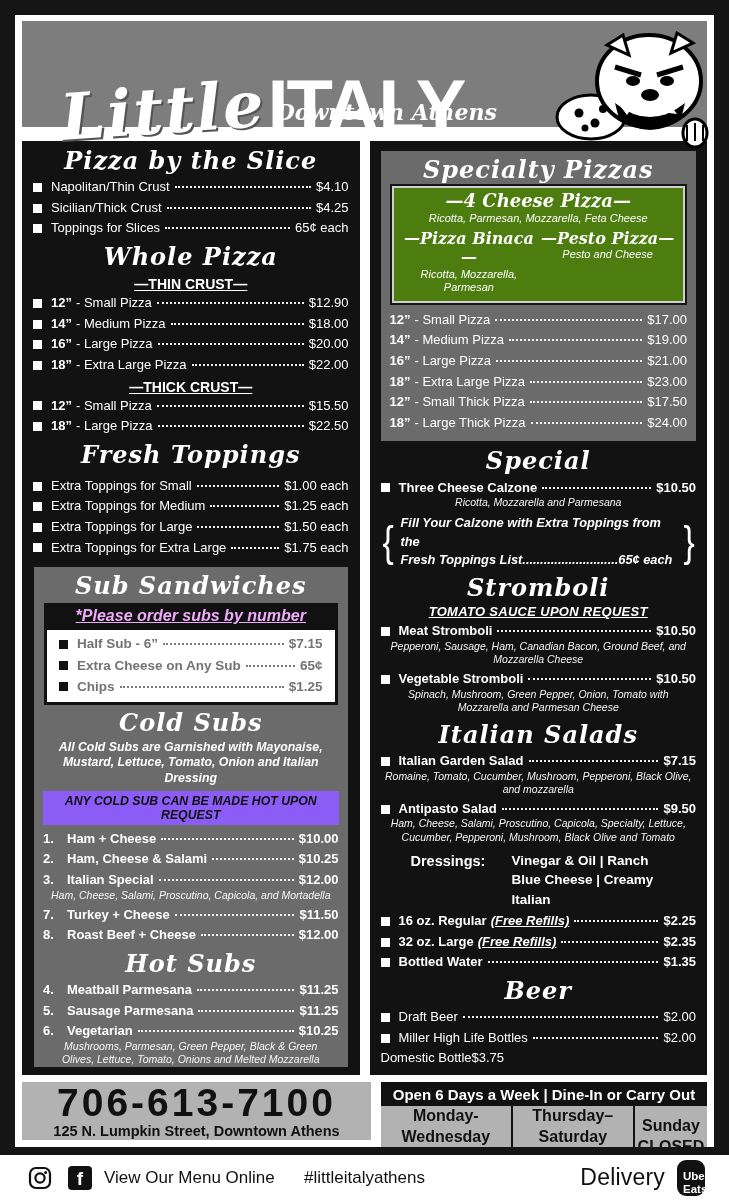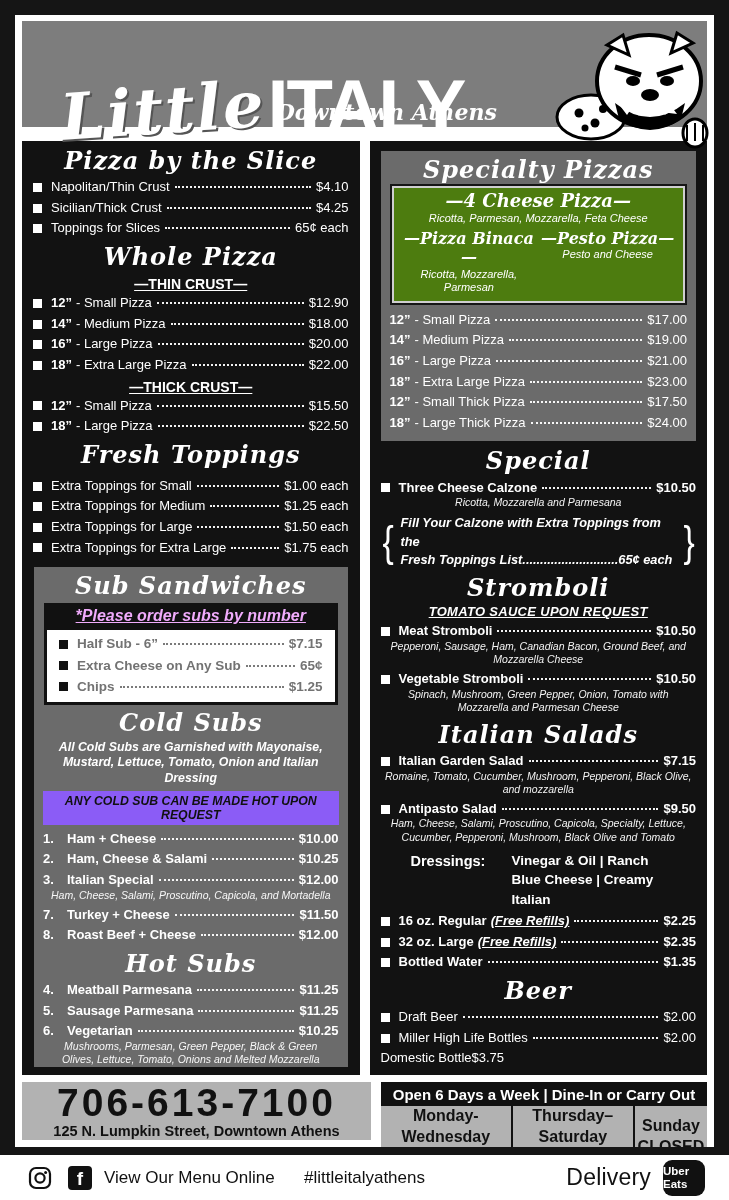--- a/index.html
+++ b/index.html
@@ -77,22 +77,22 @@
   .rule{height:8px;background:var(--frame-black,#151515);flex:none;}
   
   .footer{flex:1;position:relative;display:flex;align-items:center;padding:0 24px 0 28px;background:#fff;color:#111;}
   .ig-icon{width:24px;height:24px;flex:none;margin-right:16px;}
   .fb-icon{width:24px;height:24px;flex:none;background:#111;color:#fff;border-radius:4px;font-weight:800;
            font-size:19px;text-align:center;line-height:26px;margin-right:12px;}
   .view-menu{font-size:17px;font-weight:500;}
   .hashtag{position:absolute;left:50%;transform:translateX(-50%);font-size:17px;font-weight:500;}
   .footer-right{margin-left:auto;display:flex;align-items:center;gap:12px;}
   .delivery{font-size:23px;font-weight:500;letter-spacing:.2px;}
-  .uber-badge{background:#111;color:#fff;border-radius:9px;width:42px;height:36px;display:flex;flex-direction:column;
-              justify-content:center;box-sizing:border-box;font-size:11.5px;font-weight:700;line-height:1.1;}
+  .uber-badge{background:#111;color:#fff;border-radius:9px;width:28px;height:36px;display:flex;flex-direction:column;
+              justify-content:flex-end;padding-left:6px;box-sizing:border-box;font-size:11.5px;font-weight:700;line-height:1.1;}
 </style>
 </head>
 <body>
 
 <div class="page">
   <div class="frame">
 
     <header class="header">
       <div class="brand">
         <span class="brand-script">Little</span>

